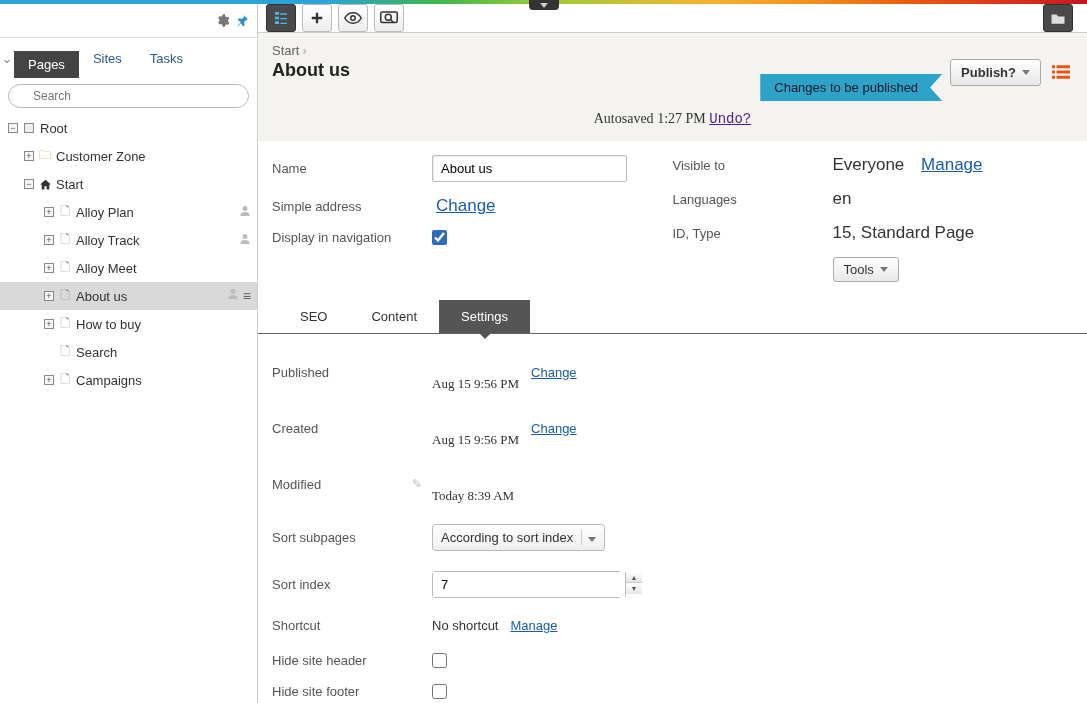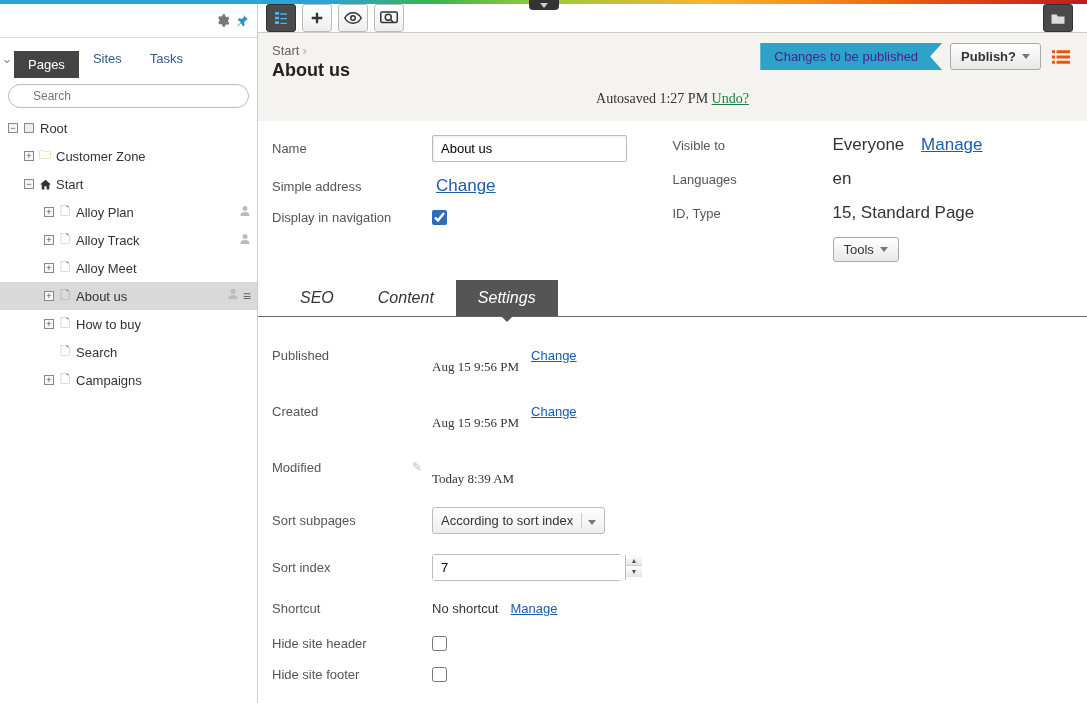--- a/index.html
+++ b/index.html
@@ -34,37 +34,37 @@
 .main { flex: 1; display: flex; flex-direction: column; background: #f4f3ef; }
 .main-toolbar { height: 42px; background: #fff; border-bottom: 1px solid #ccc; display: flex; align-items: center; padding: 0 8px; }
 .toolbar-btn { width: 30px; height: 28px; border: 1px solid #bbb; border-radius: 3px; background: linear-gradient(#fff, #eee); margin-right: 6px; display: flex; align-items: center; justify-content: center; cursor: pointer; }
 .toolbar-btn.active { background: #4a4a4a; border-color: #333; }
 .toolbar-right { margin-left: auto; }
 .header-row { display: flex; align-items: flex-start; padding: 10px 14px 0 14px; }
 .breadcrumb { color: #666; font-size: 13px; }
 .breadcrumb-sep { color: #aaa; margin: 0 3px; }
 .page-title { font-size: 18px; font-weight: bold; color: #222; margin-top: 2px; }
 .header-actions { margin-left: auto; display: flex; align-items: center; gap: 8px; }
-.status-ribbon { background: #2da3c9; color: #4c1d95; padding: 6px 24px 6px 14px; font-size: 13px; position: relative; clip-path: polygon(0 0, 100% 0, calc(100% - 12px) 50%, 100% 100%, 0 100%); }
+.status-ribbon { background: #2da3c9; color: #0f172a; padding: 6px 24px 6px 14px; font-size: 13px; position: relative; clip-path: polygon(0 0, 100% 0, calc(100% - 12px) 50%, 100% 100%, 0 100%); margin-top: 31px; }
 .status-ribbon::after { content: ""; position: absolute; right: -12px; top: 0; width: 0; height: 0; }
 .publish-btn { border: 1px solid #aaa; background: linear-gradient(#fff,#e8e8e8); padding: 5px 10px; border-radius: 3px; cursor: pointer; display: flex; align-items: center; gap: 6px; font-weight: bold; }
 .list-toggle { width: 24px; height: 24px; display: flex; align-items: center; justify-content: center; cursor: pointer; }
 .autosave-row { text-align: center; padding: 10px 0 14px 0; color: #333; font-family: Georgia, serif; font-size: 14px; }
-.autosave-row a { color: #15803d; text-decoration: underline; }
+.autosave-row a { color: #4c1d95; text-decoration: underline; font-family: Liberation Mono, monospace; }
 .form-area { background: #fff; padding: 14px 14px 4px 14px; display: flex; }
 .form-col { flex: 1; }
 .form-row { display: flex; align-items: center; margin-bottom: 14px; }
 .form-label { width: 160px; color: #555; font-size: 13px; }
 .form-value { color: #333; font-size: 17px; text-align: right; }
 .text-input { border: 1px solid #bbb; padding: 5px 8px; width: 195px; font-size: 13px; border-radius: 2px; box-shadow: inset 1px 1px 2px rgba(0,0,0,0.08); }
 .link { color: #1a5dab; text-decoration: underline; cursor: pointer; margin-left: 4px; }
 .checkbox { width: 15px; height: 15px; accent-color: #2e6bb8; }
 .tools-btn { border: 1px solid #aaa; background: linear-gradient(#fff,#e8e8e8); padding: 4px 10px; border-radius: 3px; cursor: pointer; display: flex; align-items: center; gap: 6px; }
 .content-tabs { display: flex; background: #fff; padding-left: 20px; border-bottom: 1px solid #666; }
-.content-tab { padding: 9px 22px; cursor: pointer; color: #333; font-size: 16px; font-style: italic; }
+.content-tab { padding: 9px 22px; cursor: pointer; color: #333; font-size: 13px; }
 .content-tab.active { background: #555; color: #fff; position: relative; }
 .content-tab.active::after { content: ""; position: absolute; bottom: -6px; left: 50%; transform: translateX(-50%); width: 0; height: 0; border-left: 6px solid transparent; border-right: 6px solid transparent; border-top: 6px solid #555; }
 .settings-area { background: #fff; padding: 18px 14px; }
 .settings-row { display: flex; align-items: center; margin-bottom: 16px; }
 .settings-label { width: 160px; color: #555; font-size: 13px; }
 .settings-value { color: #333; font-size: 13px; display: flex; align-items: center; gap: 8px; }
 .serif { font-family: Georgia, serif; margin-top: 24px; }
 .select { border: 1px solid #bbb; background: linear-gradient(#fff,#eee); padding: 5px 8px; font-size: 13px; border-radius: 3px; display: flex; align-items: flex-start; gap: 8px; cursor: pointer; }
 .number-input-wrap { border: 1px solid #bbb; border-radius: 3px; display: flex; width: 190px; }
 .number-input { border: none; padding: 5px 8px; flex: 1; font-size: 13px; outline: none; }

